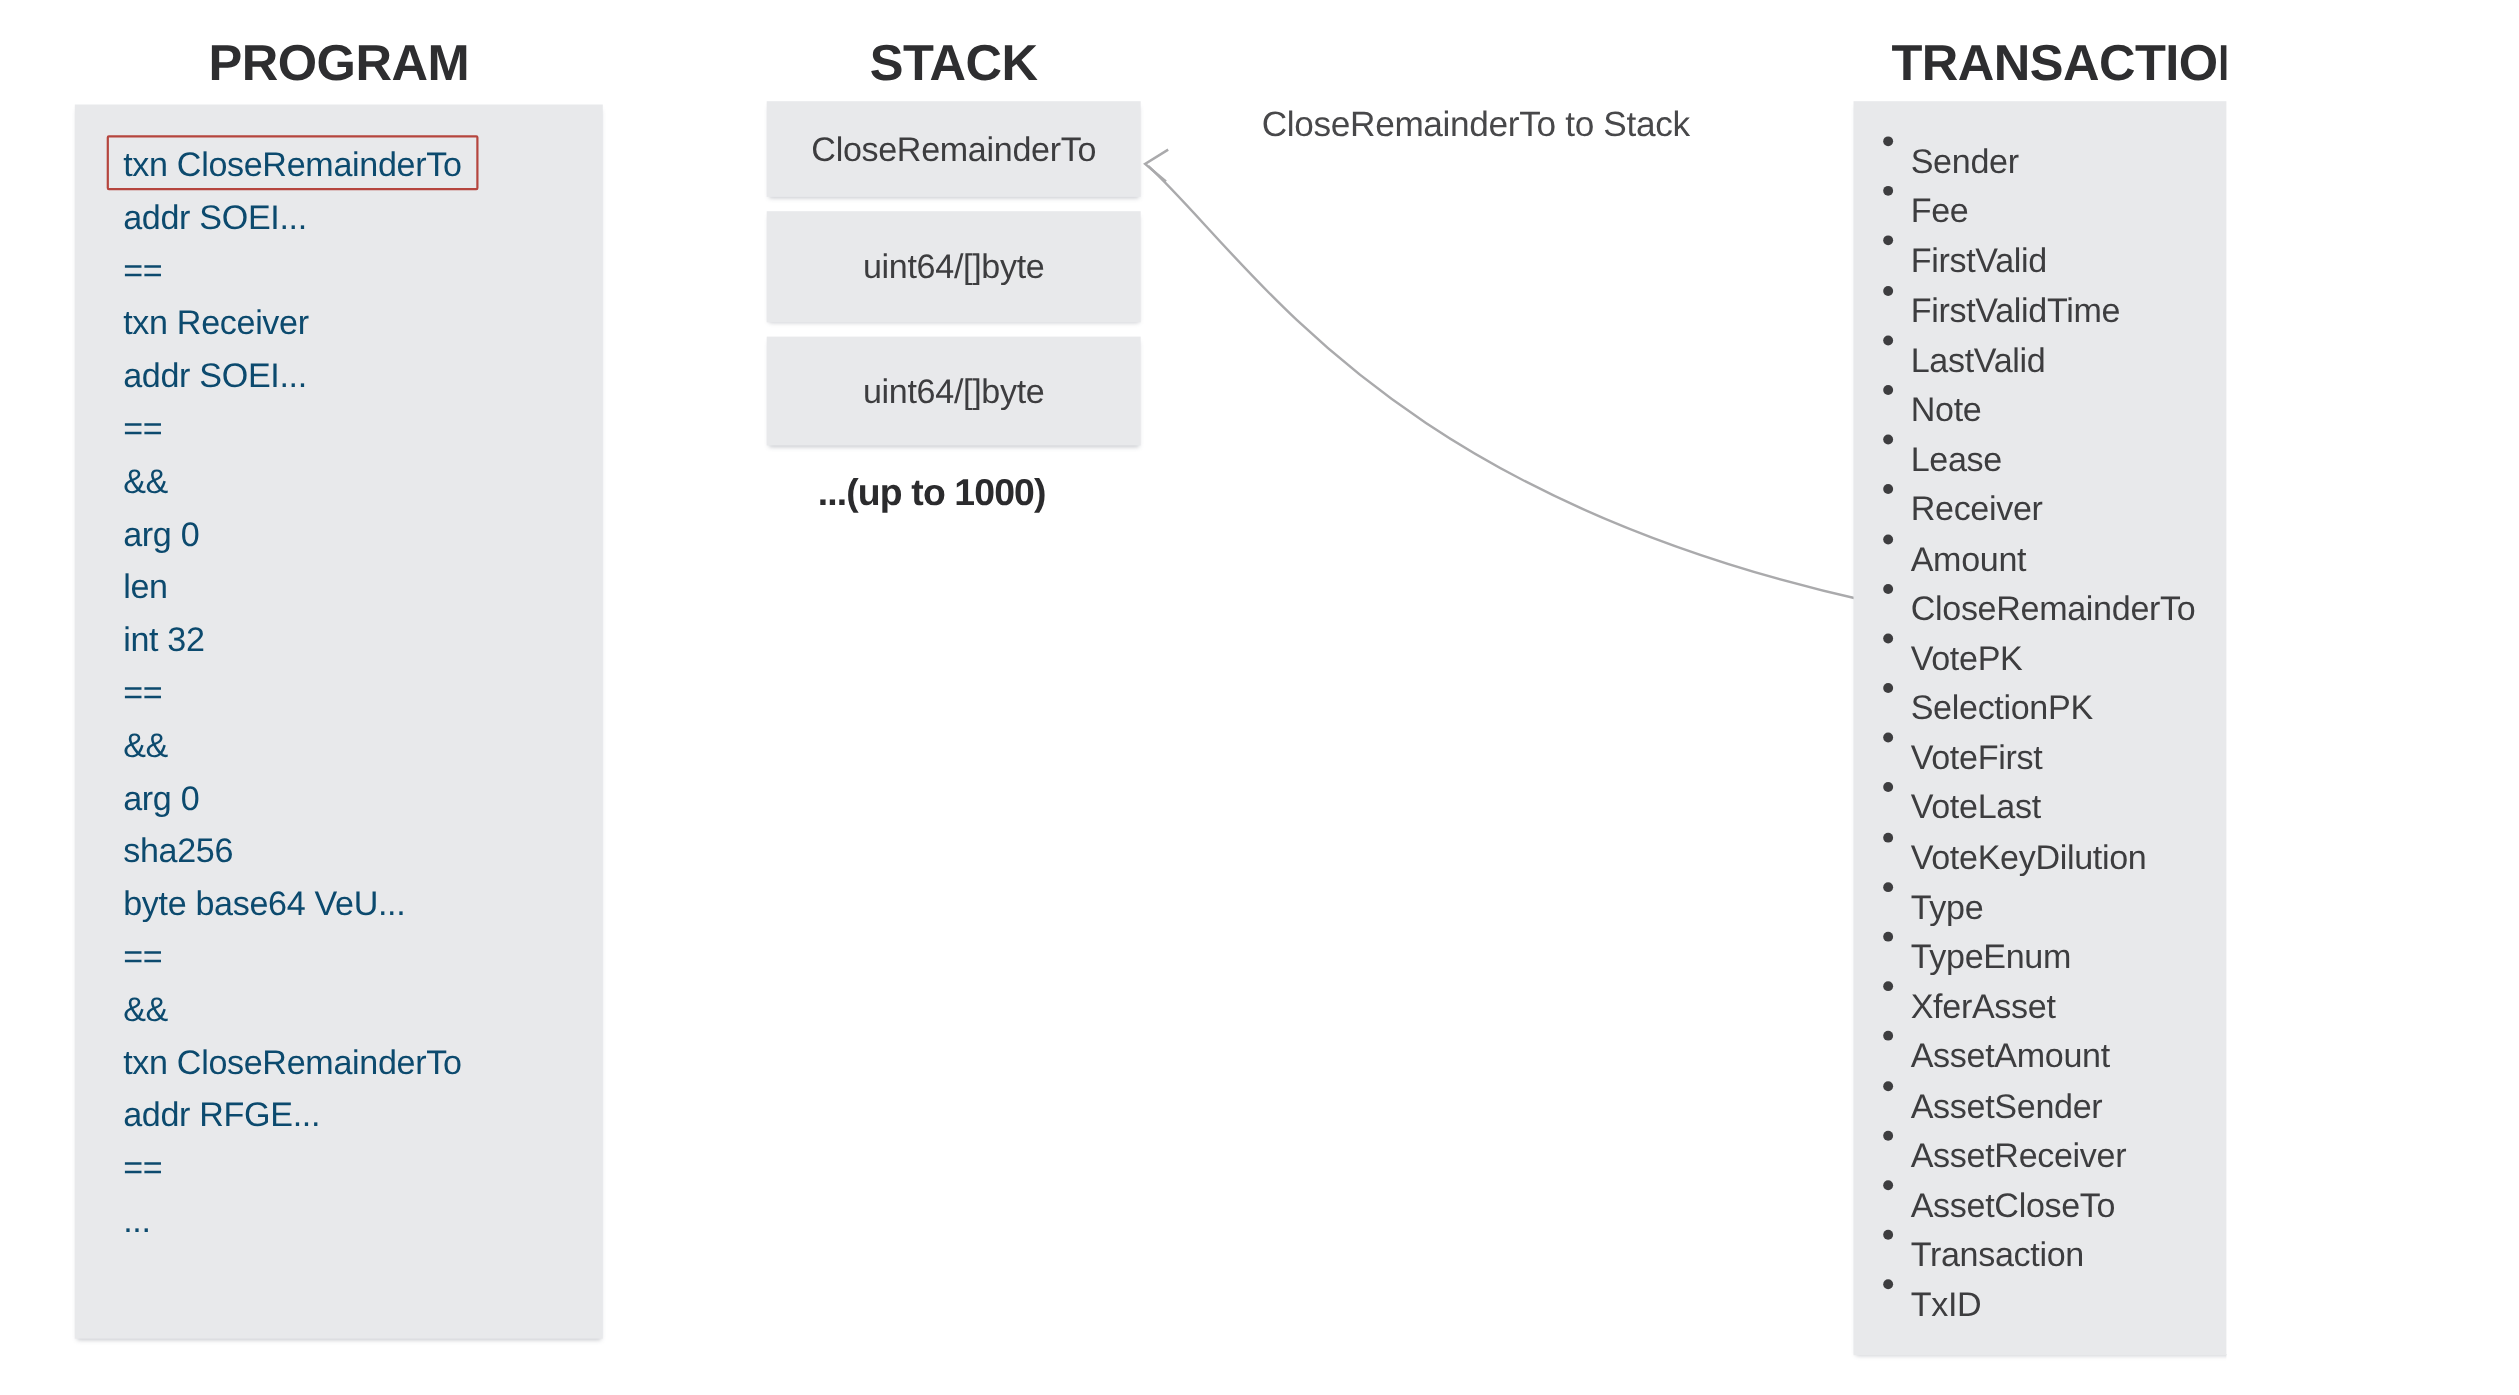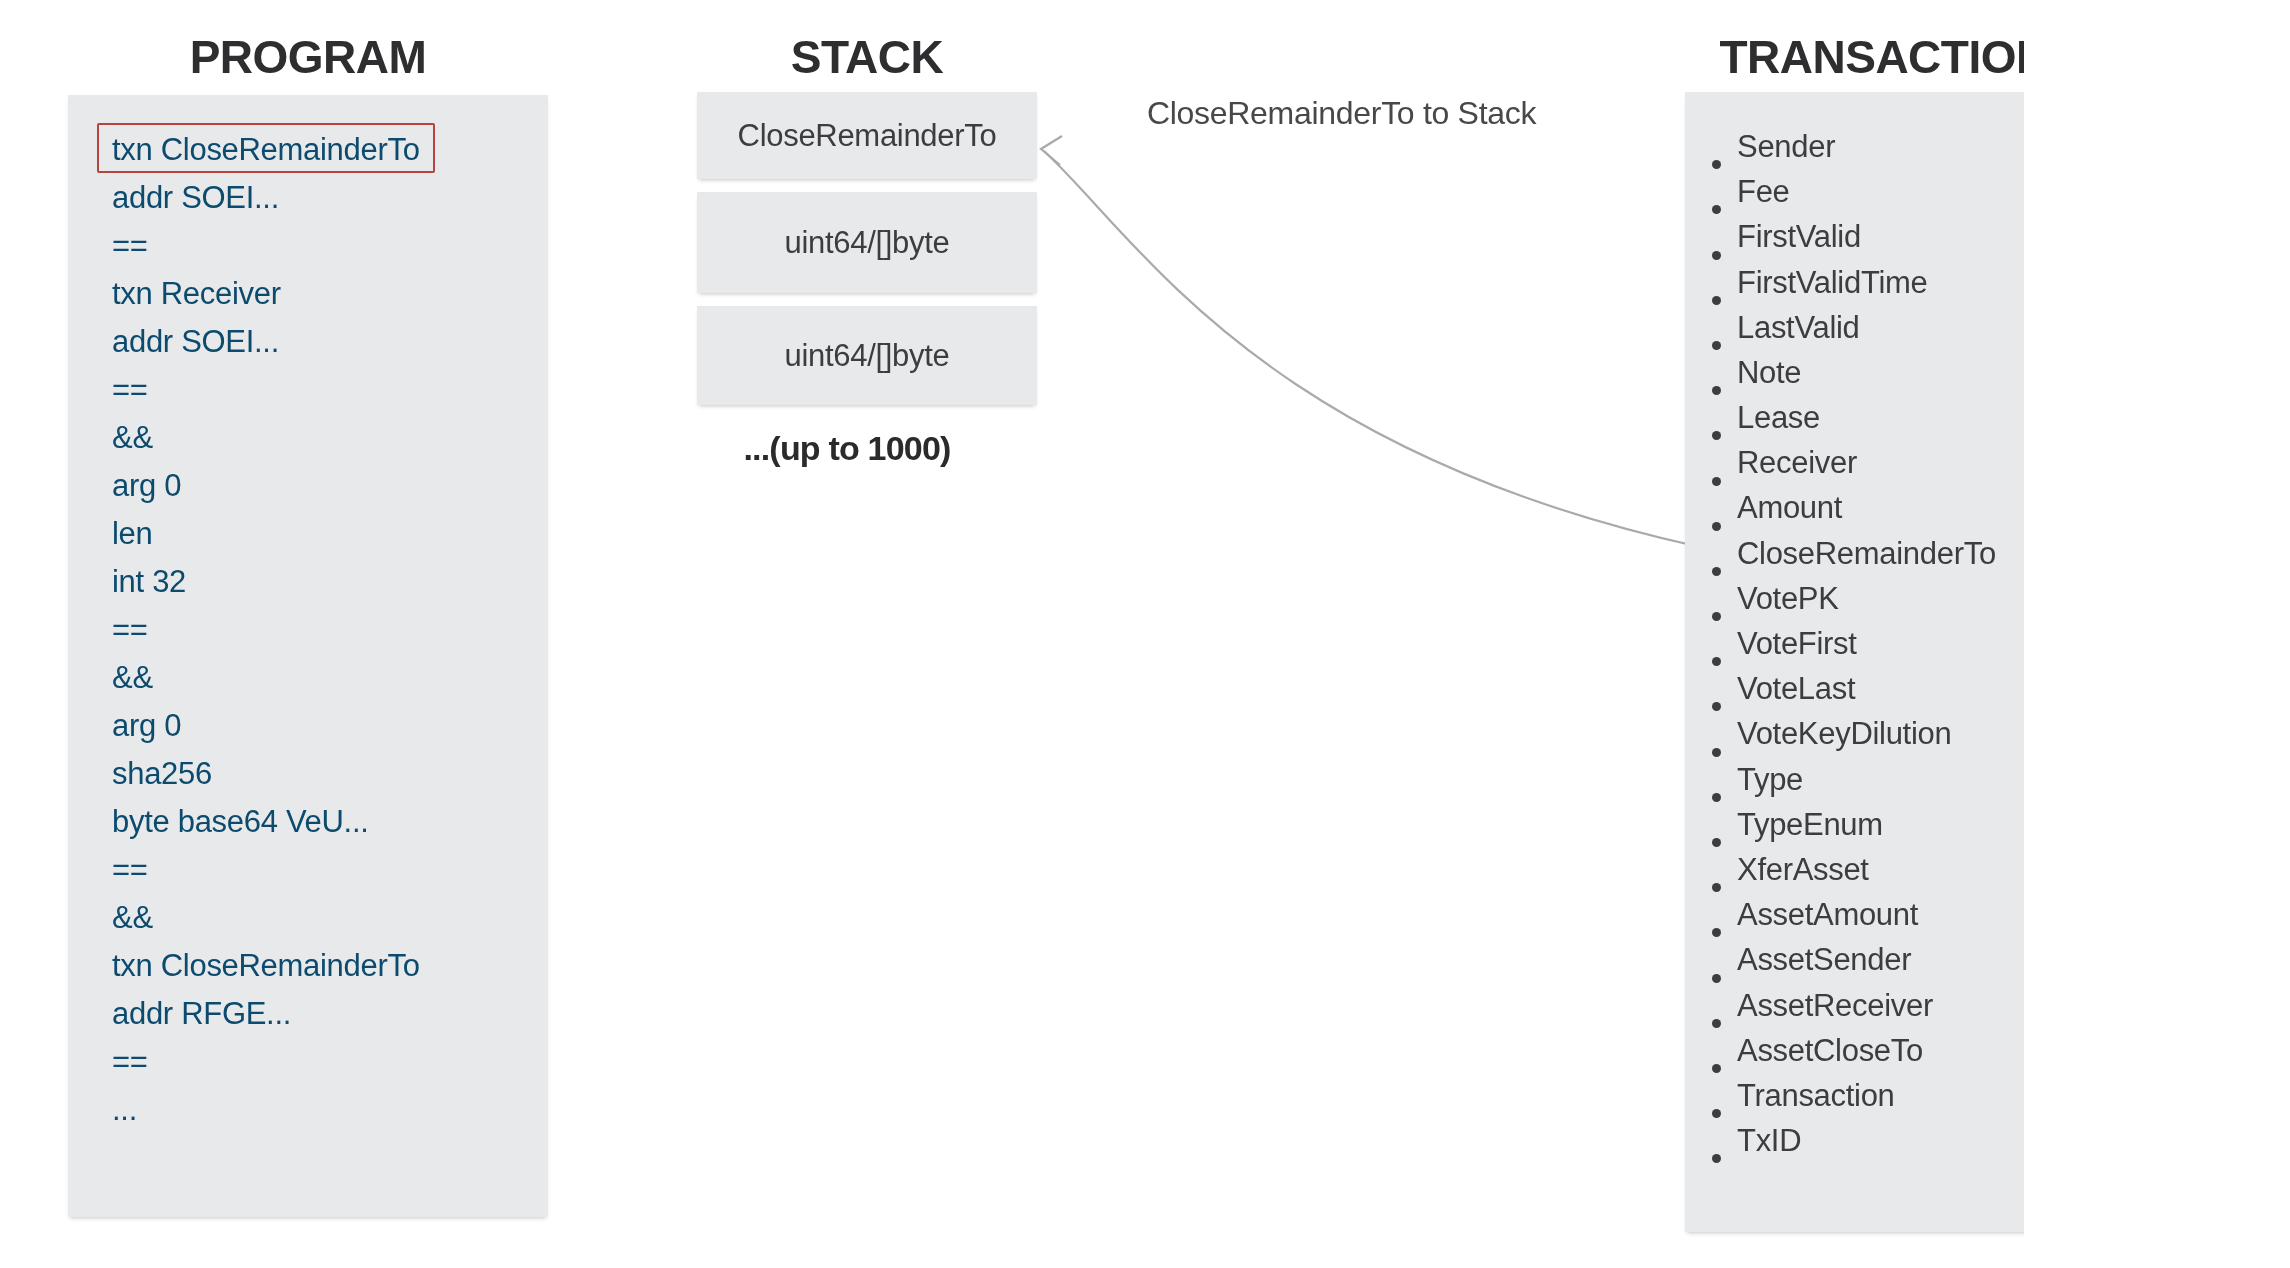--- a/index.html
+++ b/index.html
@@ -99,21 +99,21 @@
     width: 460px;
   }
   .tx-item {
     height: 45.2px;
     line-height: 45.2px;
     font-size: 31px;
     letter-spacing: -0.3px;
     color: #3d3d3f;
     white-space: nowrap;
     display: flex;
-    align-items: flex-end;
+    align-items: flex-start;
   }
   .tx-bullet {
     display: inline-block;
     width: 9px;
     height: 9px;
     border-radius: 50%;
     background: #3d3d3f;
     margin-right: 16px;
     flex: 0 0 auto;
   }
@@ -264,20 +264,24 @@
       <div class="tx-item">
         <span class="tx-bullet"></span>
         <span>CloseRemainderTo</span>
       </div>
       <div class="tx-item">
         <span class="tx-bullet"></span>
         <span>VotePK</span>
       </div>
       <div class="tx-item">
         <span class="tx-bullet"></span>
+        <span>SelectionPK</span>
+      </div>
+      <div class="tx-item">
+        <span class="tx-bullet"></span>
         <span>VoteFirst</span>
       </div>
       <div class="tx-item">
         <span class="tx-bullet"></span>
         <span>VoteLast</span>
       </div>
       <div class="tx-item">
         <span class="tx-bullet"></span>
         <span>VoteKeyDilution</span>
       </div>

